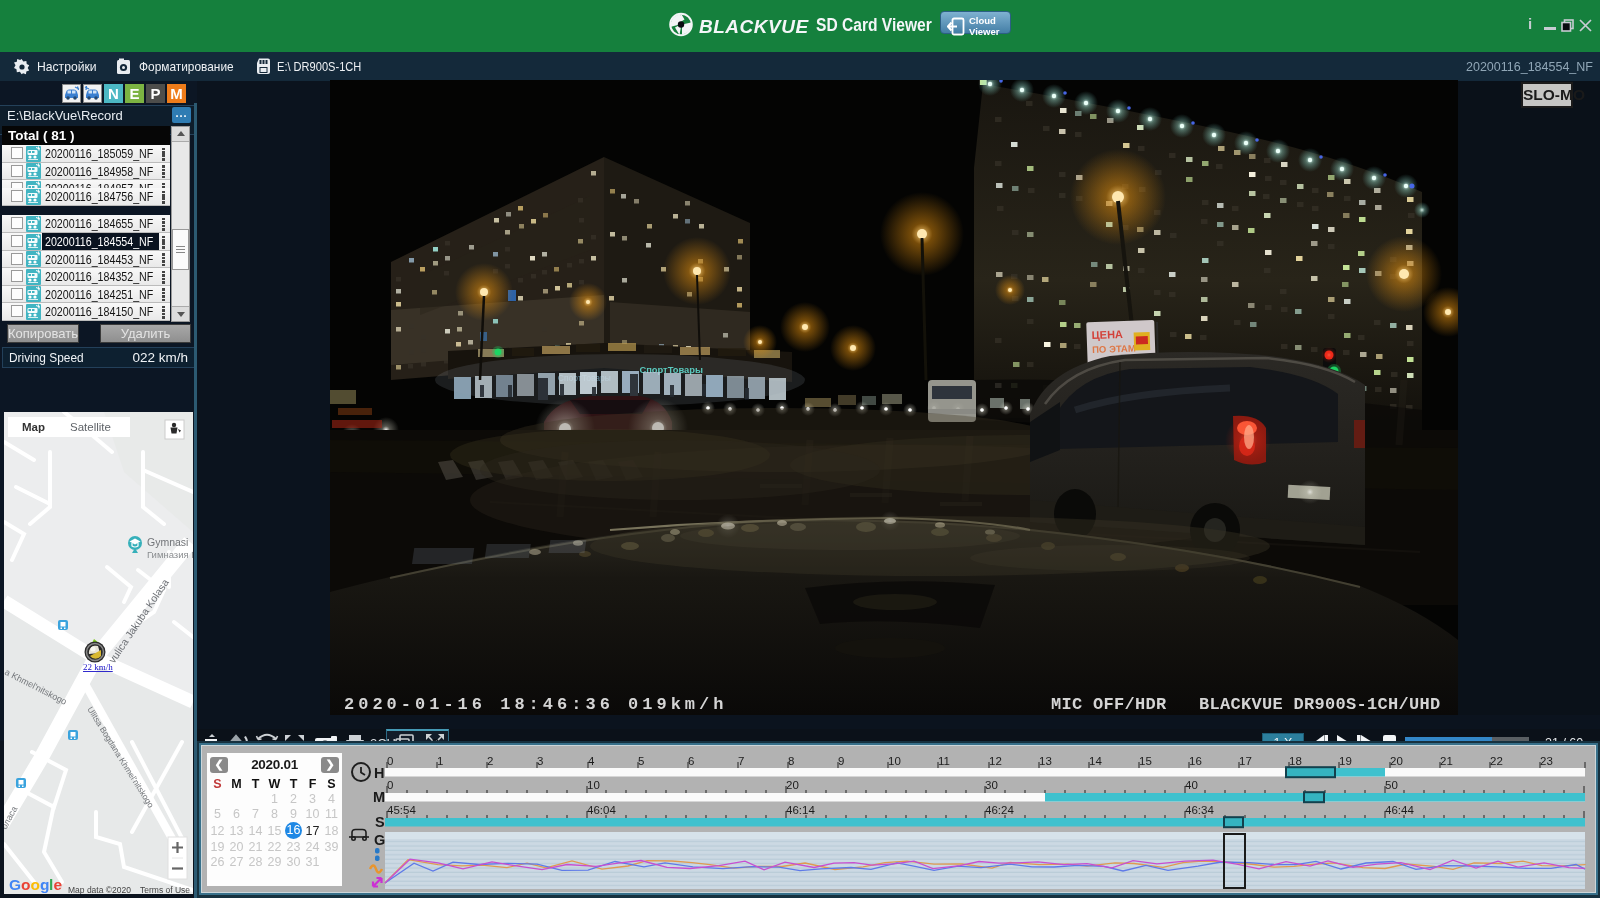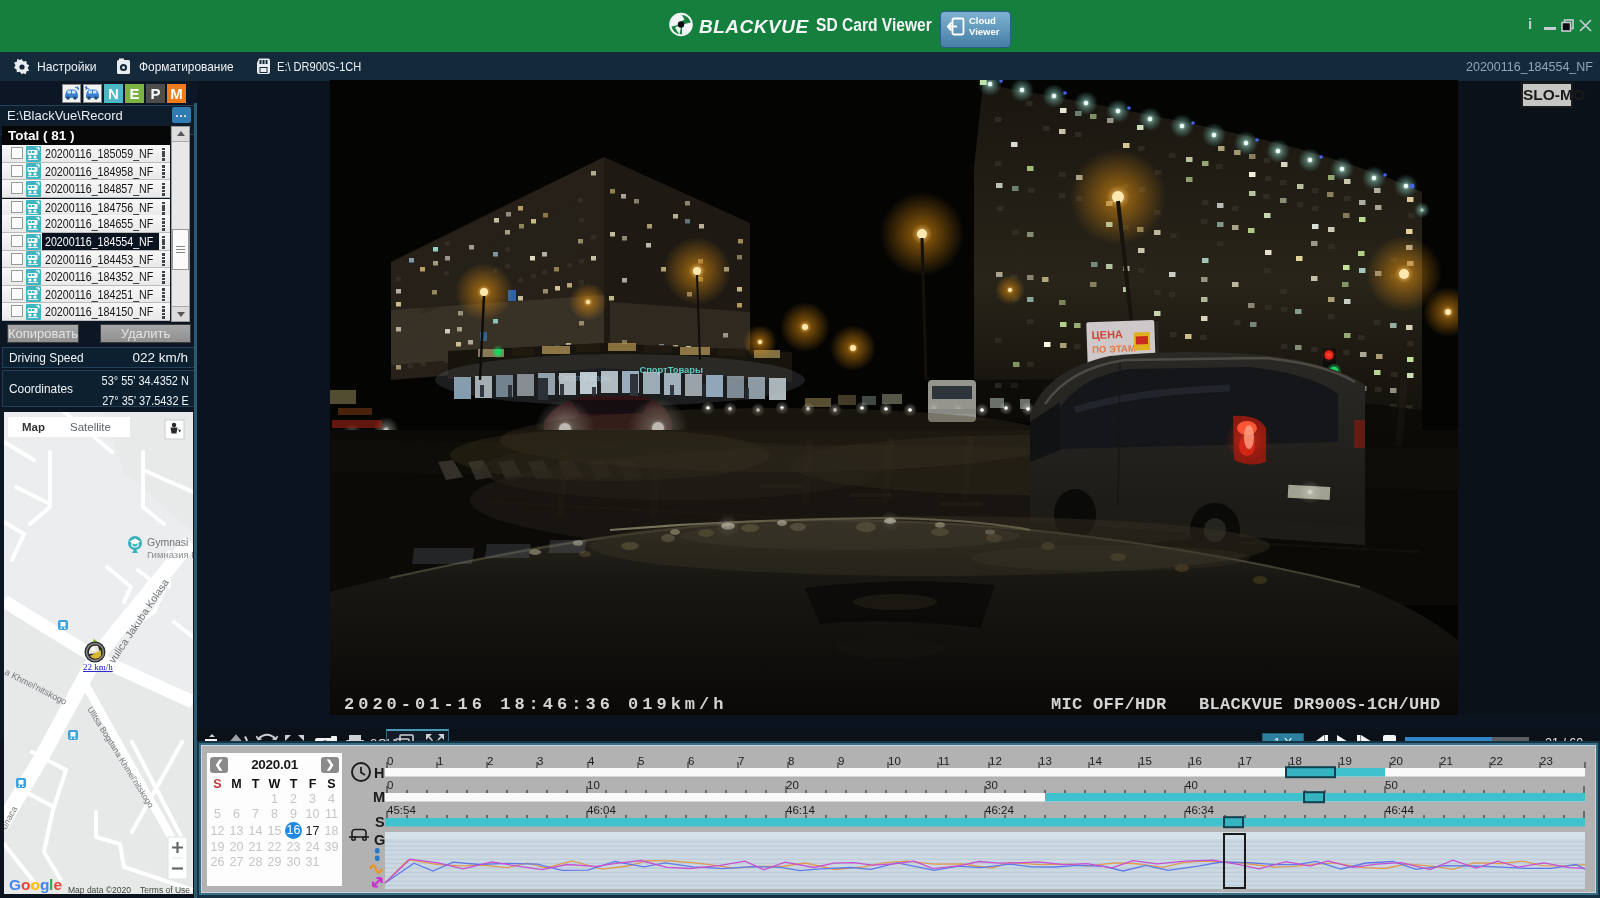--- a/index.html
+++ b/index.html
@@ -35,21 +35,21 @@
 
   <svg class="abs" style="left:668px;top:11px" width="26" height="27" viewBox="0 0 26 27">
     <circle cx="13" cy="13.5" r="10.8" fill="none" stroke="#f2f4f6" stroke-width="2"></circle>
     <path d="M13.5 3.2 L8.5 9.5 L14.5 12.5 L7 16.5 L11.5 24 L13 15.5 L8.8 13.2 L16.5 8.5 Z" fill="#f2f4f6"></path>
     <path d="M14 13.5 L23.2 11.5 A10.3 10.3 0 0 1 14 23.6 Z" fill="#f2f4f6"></path>
     <path d="M12.5 13.2 L3 15.8 A10.3 10.3 0 0 1 12.8 3.3 Z" fill="#f2f4f6"></path>
     <circle cx="13" cy="13.5" r="3.2" fill="#080b10"></circle>
   </svg>
   <div class="abs" style="left:699px;top:16px;font-size:19px;font-weight:bold;font-style:italic;color:#f4f6f8;letter-spacing:0.5px;transform:scaleY(0.92);">BLACKVUE</div>
   <div class="abs" style="left:816px;top:15px;font-size:19px;font-weight:bold;color:#f4f6f8;transform:scale(0.82,0.92);transform-origin:0 0;white-space:nowrap;">SD Card Viewer</div>
-  <div class="abs" style="left:940px;top:11px;width:71px;height:37px;border-radius:4px;background:linear-gradient(#7fb2d1,#447ea6);border:1px solid #2c5f85;">
+  <div class="abs" style="left:940px;top:11px;width:71px;height:23px;border-radius:4px;background:linear-gradient(#7fb2d1,#447ea6);border:1px solid #2c5f85;">
     <svg class="abs" style="left:6px;top:5px" width="19" height="19" viewBox="0 0 19 19">
       <rect x="5.5" y="1.5" width="11" height="16" rx="1.5" fill="none" stroke="#fff" stroke-width="1.8"></rect>
       <path d="M10 9.5 H1 M4.5 5.5 L1 9.5 L4.5 13.5" stroke="#fff" stroke-width="2" fill="none"></path>
     </svg>
     <div class="abs" style="left:28px;top:4px;font-size:9.5px;font-weight:bold;color:#fff;line-height:10.5px;">Cloud<br>Viewer</div>
   </div>
 
   <div class="abs" style="left:1528px;top:15px;width:6px;height:16px;color:#c7ccd3;font-size:15px;font-weight:bold;">i</div>
   <div class="abs" style="left:1544px;top:27px;width:12px;height:3px;background:#c7ccd3;"></div>
   <svg class="abs" style="left:1561px;top:19px" width="13" height="13" viewBox="0 0 13 13">
@@ -780,21 +780,21 @@
             <path d="M2 13.5 H12" stroke="#fff" stroke-width="1" opacity="0.8"></path>
           </svg></div>
         <div class="ftx">20200116_184857_NF</div>
         <div class="dots">
           <i></i>
           <i></i>
           <i></i>
           <i></i>
         </div>
       </div>
-    <div class="frow" style="top:54px">
+    <div class="frow" style="top:43px">
         <div class="cb"></div>
         <div class="fic"><svg width="15" height="16" viewBox="0 0 15 16">
             <rect x="1.5" y="4" width="10" height="5" rx="1" fill="#fff" opacity="0.95"></rect>
             <rect x="2.5" y="5" width="2.5" height="2" fill="#41b4c2"></rect>
             <rect x="6" y="5" width="2.5" height="2" fill="#41b4c2"></rect>
             <circle cx="4" cy="11" r="1.6" fill="#fff"></circle>
             <circle cx="9" cy="11" r="1.6" fill="#fff"></circle>
             <path d="M10 1.5 L14 3 M12.5 0.5 L13 4.5" stroke="#fff" stroke-width="1"></path>
             <path d="M2 13.5 H12" stroke="#fff" stroke-width="1" opacity="0.8"></path>
           </svg></div>
@@ -938,24 +938,20 @@
   </div>
 
   <div class="abs gbtn" style="left:7px;top:243px;width:72px;">Копировать в</div>
   <div class="abs gbtn" style="left:100px;top:243px;width:91px;">Удалить</div>
 
   <div class="abs" style="left:2px;top:266px;width:193px;height:21px;background:#0d2030;border:1px solid #23405a;">
     <div class="abs" style="left:6px;top:2px;font-size:13.5px;color:#f0f3f6;transform:scaleX(0.88);transform-origin:0 0;">Driving Speed</div>
     <div class="abs" style="right:6px;top:2px;font-size:13.5px;color:#f0f3f6;">022 km/h</div>
   </div>
 
-  <div class="abs" style="left:2px;top:289px;width:193px;height:37px;background:#0d2030;border:1px solid #23405a;">
-    <div class="abs" style="left:6px;top:10px;font-size:13.5px;color:#f0f3f6;transform:scaleX(0.88);transform-origin:0 0;">Coordinates</div>
-    <div class="abs" style="right:5px;top:0px;font-size:13px;color:#f0f3f6;text-align:right;line-height:19.5px;transform:scaleX(0.84);transform-origin:100% 0;">53° 55' 34.4352 N<br>27° 35' 37.5432 E</div>
-  </div>
 
   <div class="abs" id="map" style="left:4px;top:331px;width:189px;height:482px;background:#eceeef;overflow:hidden;">
     <svg width="189" height="482" viewBox="0 0 189 482">
       <rect x="0" y="0" width="189" height="482" fill="#ecedee"></rect>
       <polygon points="0,195 90,250 189,295 189,482 0,482" fill="#e7e9e9"></polygon>
       <polygon points="100,0 189,0 189,120 120,60" fill="#e8eae9"></polygon>
 
       <g stroke="#fff" stroke-width="4" fill="none" stroke-linecap="round">
         <path d="M46 40 L46 95 L26 112"></path>
         <path d="M46 92 L12 75"></path>

